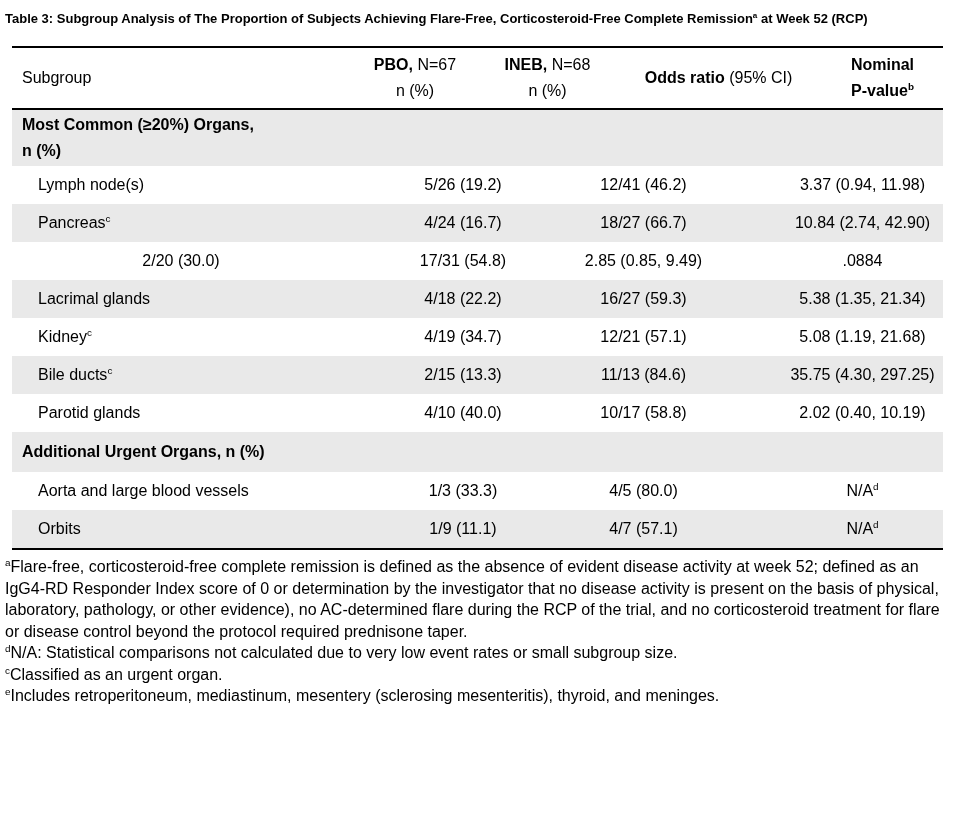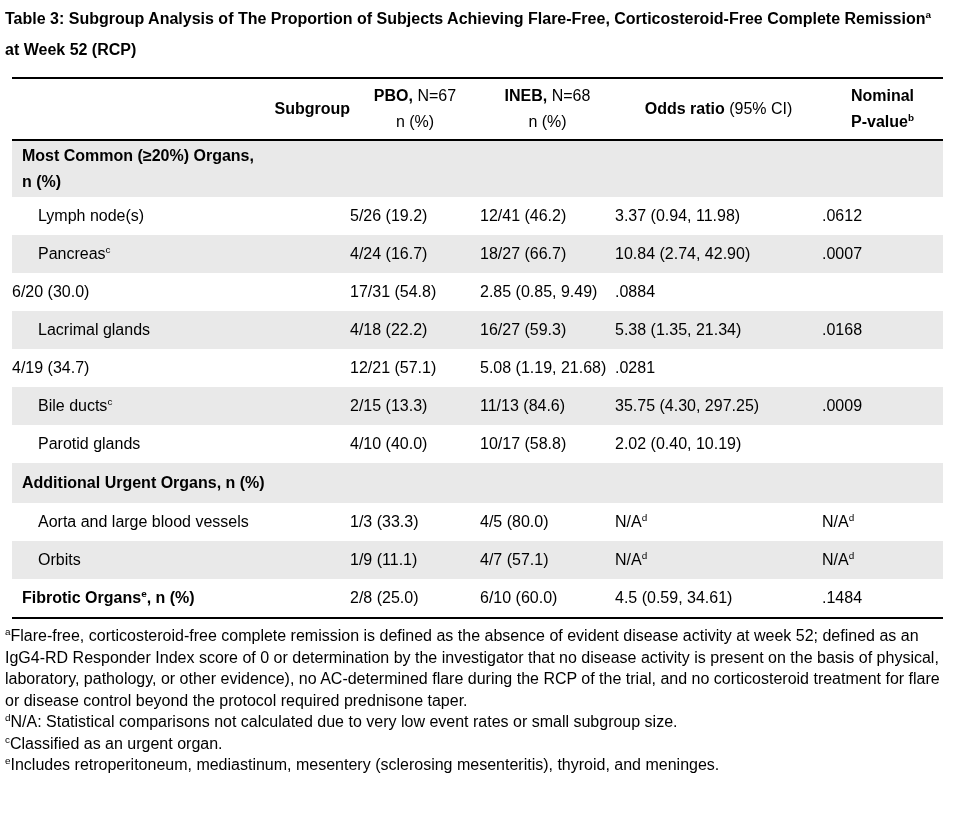--- a/index.html
+++ b/index.html
@@ -12,51 +12,52 @@
     overflow: hidden;
   }
   sup {
     font-size: 62%;
     line-height: 0;
     vertical-align: super;
     font-weight: inherit;
   }
   .title {
     margin: 3px 8px 0 5px;
-    font-size: 16px;
+    font-size: 13px;
     font-weight: bold;
     line-height: 31px;
   }
   .data-table {
     margin: 12px 12px 0 12px;
     width: 931px;
     border-top: 2px solid #000;
     border-bottom: 2px solid #000;
   }
   .thead {
     display: grid;
     grid-template-columns: 338px 130px 135px 207px 121px;
     align-items: center;
     min-height: 62px;
     border-bottom: 2px solid #000;
     font-size: 16px;
   }
-  .h-sub { padding-left: 10px; font-weight: bold; text-align: right; }
+  .h-sub { padding-left: 10px; font-weight: normal; }
   .h-num { text-align: center; line-height: 26px; }
   .b { font-weight: bold; }
   .trow {
     display: grid;
     grid-template-columns: 338px 130px 135px 207px 121px;
     align-items: center;
     min-height: 38px;
     font-size: 16px;
+    gap: 48px;
   }
   .trow.shade { background: #e9e9e9; }
   .cell { line-height: 26px; }
-  .c-num { text-align: left; padding: 5px 0; }
+  .c-num { text-align: center; padding: 5px 0; }
   .c-sub { padding: 5px 0 5px 26px; }
   .trow.section { min-height: 40px; }
   .trow.section .c-sub,
   .trow.total .c-sub {
     padding-left: 10px;
     font-weight: bold;
   }
   .trow.section .c-sub { padding-top: 2px; padding-bottom: 2px; }
   .lbl2:empty { display: none; }
   .footnotes {
@@ -118,38 +119,42 @@
       <div><span class="lbl">Pancreas</span><sup class="lbl-sup">c</sup><span class="lbl-suf"></span></div>
 
     </div>
     <div class="cell c-num cell-pbo">4/24 (16.7)</div>
     <div class="cell c-num cell-ineb">18/27 (66.7)</div>
     <div class="cell c-num"><span class="odds-val">10.84 (2.74, 42.90)</span><sup class="odds-sup"></sup></div>
     <div class="cell c-num"><span class="p-val">.0007</span><sup class="p-sup"></sup></div>
   </div>
 
   <div class="trow item">
-    <div class="cell c-num cell-pbo">6/20 (30.0)</div>
+    <div class="cell c-num cell-pbo">2/20 (30.0)</div>
     <div class="cell c-num cell-ineb">17/31 (54.8)</div>
     <div class="cell c-num"><span class="odds-val">2.85 (0.85, 9.49)</span><sup class="odds-sup"></sup></div>
     <div class="cell c-num"><span class="p-val">.0884</span><sup class="p-sup"></sup></div>
   </div>
 
   <div class="trow item shade">
     <div class="cell c-sub">
       <div><span class="lbl">Lacrimal glands</span><sup class="lbl-sup"></sup><span class="lbl-suf"></span></div>
 
     </div>
     <div class="cell c-num cell-pbo">4/18 (22.2)</div>
     <div class="cell c-num cell-ineb">16/27 (59.3)</div>
     <div class="cell c-num"><span class="odds-val">5.38 (1.35, 21.34)</span><sup class="odds-sup"></sup></div>
     <div class="cell c-num"><span class="p-val">.0168</span><sup class="p-sup"></sup></div>
   </div>
 
   <div class="trow item">
+    <div class="cell c-sub">
+      <div><span class="lbl">Kidney</span><sup class="lbl-sup">c</sup><span class="lbl-suf"></span></div>
+
+    </div>
     <div class="cell c-num cell-pbo">4/19 (34.7)</div>
     <div class="cell c-num cell-ineb">12/21 (57.1)</div>
     <div class="cell c-num"><span class="odds-val">5.08 (1.19, 21.68)</span><sup class="odds-sup"></sup></div>
     <div class="cell c-num"><span class="p-val">.0281</span><sup class="p-sup"></sup></div>
   </div>
 
   <div class="trow item shade">
     <div class="cell c-sub">
       <div><span class="lbl">Bile ducts</span><sup class="lbl-sup">c</sup><span class="lbl-suf"></span></div>
 
@@ -196,30 +201,20 @@
     <div class="cell c-sub">
       <div><span class="lbl">Orbits</span><sup class="lbl-sup"></sup><span class="lbl-suf"></span></div>
 
     </div>
     <div class="cell c-num cell-pbo">1/9 (11.1)</div>
     <div class="cell c-num cell-ineb">4/7 (57.1)</div>
     <div class="cell c-num"><span class="odds-val">N/A</span><sup class="odds-sup">d</sup></div>
     <div class="cell c-num"><span class="p-val">N/A</span><sup class="p-sup">d</sup></div>
   </div>
 
-  <div class="trow total">
-    <div class="cell c-sub">
-      <div><span class="lbl">Fibrotic Organs</span><sup class="lbl-sup">e</sup><span class="lbl-suf">, n (%)</span></div>
-
-    </div>
-    <div class="cell c-num cell-pbo">2/8 (25.0)</div>
-    <div class="cell c-num cell-ineb">6/10 (60.0)</div>
-    <div class="cell c-num"><span class="odds-val">4.5 (0.59, 34.61)</span><sup class="odds-sup"></sup></div>
-    <div class="cell c-num"><span class="p-val">.1484</span><sup class="p-sup"></sup></div>
-  </div>
 </div>
 </div>
 
 <div class="footnotes">
   <div class="footnote"><sup>a</sup><span>Flare-free, corticosteroid-free complete remission is defined as the absence of evident disease activity at week 52; defined as an IgG4-RD Responder Index score of 0 or determination by the investigator that no disease activity is present on the basis of physical, laboratory, pathology, or other evidence), no AC-determined flare during the RCP of the trial, and no  corticosteroid treatment for flare or disease control beyond the protocol required prednisone taper.</span></div>
   <div class="footnote"><sup>d</sup><span>N/A: Statistical comparisons not calculated due to very low event rates or small subgroup size.</span></div>
   <div class="footnote"><sup>c</sup><span>Classified as an urgent organ.</span></div>
   <div class="footnote"><sup>e</sup><span>Includes retroperitoneum, mediastinum, mesentery (sclerosing mesenteritis), thyroid, and meninges.</span></div>
 </div>
 

